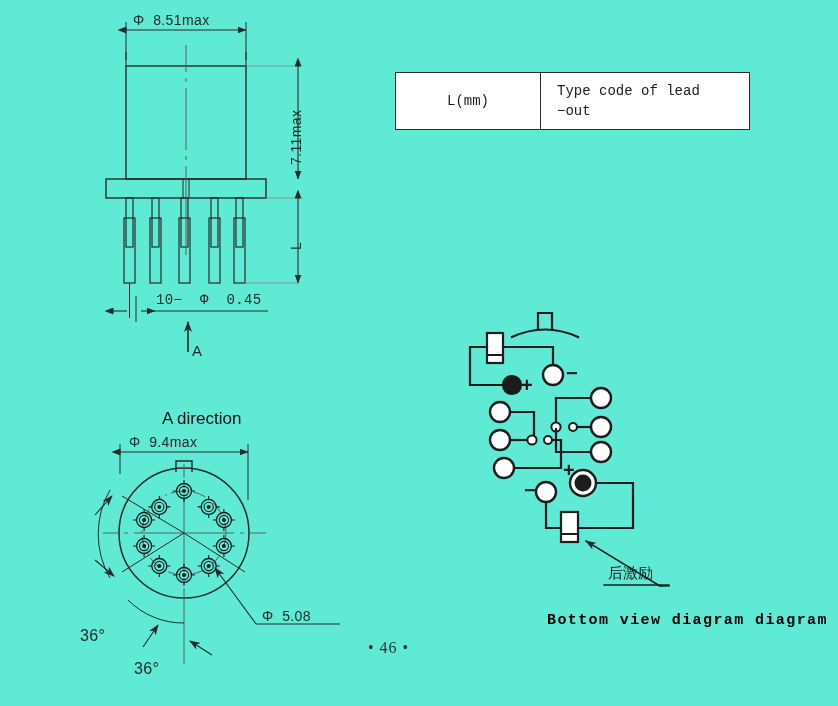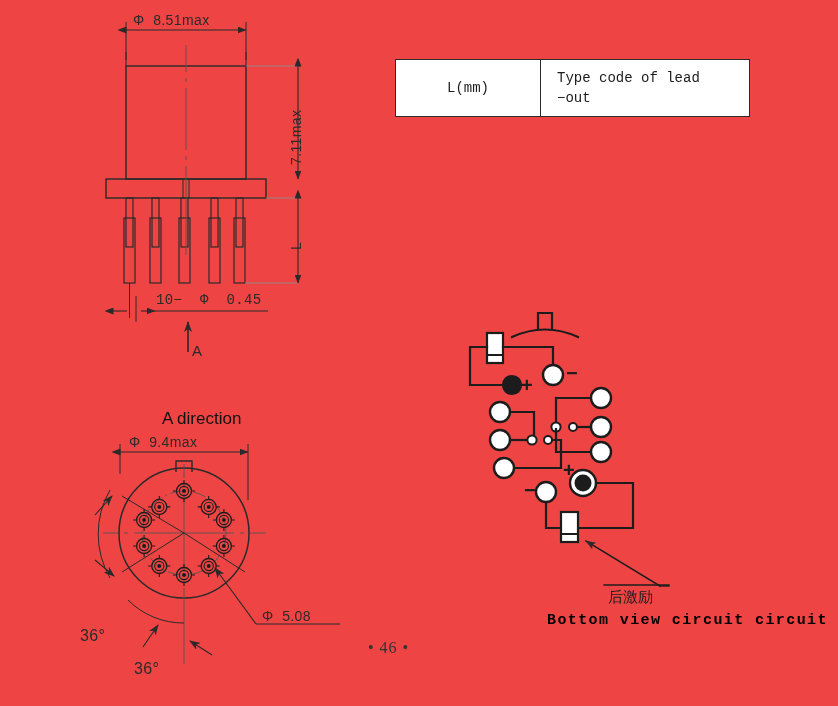--- a/index.html
+++ b/index.html
@@ -4,21 +4,21 @@
 <style>
   html, body {
     margin: 0;
     padding: 0;
     background: #ffffff;
   }
   #page {
     position: relative;
     width: 838px;
     height: 706px;
-    background: #ef4444;
+    background: #5eead4;
     overflow: hidden;
     font-family: "Liberation Sans", sans-serif;
     color: #1a1a1a;
   }
   .lbl {
     position: absolute;
     white-space: pre;
     line-height: 1.15;
   }
   
@@ -328,21 +328,21 @@
   <div class="lbl dim" style="left:133px; top:12px;">Φ  8.51max</div>
 
   <div class="lbl dim vert" style="left:288px; top:165px;">7.11max</div>
 
   <div class="lbl dim vert" style="left:288px; top:250px;">L</div>
 
   <div class="lbl dim" style="left:156px; top:292px;font-family:Liberation Mono, monospace;">10−  Φ  0.45</div>
 
   <div class="lbl dim" style="left:192px; top:342px; font-size:15px;">A</div>
 
-  <table class="spec" style="left:395px; top:59px;padding-left:8px;">
+  <table class="spec" style="left:395px; top:72px;padding-left:8px;">
     <tbody>
       <tr>
         <td class="hdr-l">L(mm)</td>
         <td class="hdr-r" style="white-space:pre-line;">Type code of lead
 −out</td>
       </tr>
     </tbody>
   </table>
 
   <div class="lbl title-a" style="left:162px; top:409px;">A direction</div>
@@ -356,19 +356,19 @@
   <div class="lbl dim" style="left:134px; top:660px; font-size:16px;">36°</div>
 
   <div class="lbl" style="left:566px; top:362px; font-size:20px; font-weight:bold; color:#1c1c1c;">−</div>
 
   <div class="lbl" style="left:521px; top:374px; font-size:20px; font-weight:bold; color:#1c1c1c;">+</div>
 
   <div class="lbl" style="left:563px; top:459px; font-size:20px; font-weight:bold; color:#1c1c1c;">+</div>
 
   <div class="lbl" style="left:524px; top:479px; font-size:20px; font-weight:bold; color:#1c1c1c;">−</div>
 
-  <div class="lbl cjk" style="left:608px; top:565px;margin-top:24px;">后激励</div>
-
-  <div class="lbl caption" style="left:547px; top:612px;">Bottom view circuit circuit</div>
+  <div class="lbl cjk" style="left:608px; top:565px;">后激励</div>
+
+  <div class="lbl caption" style="left:547px; top:612px;">Bottom view diagram diagram</div>
 
   <div class="lbl pagenum" style="left:368px; top:639px;">• 46 •</div>
 
 </div>
 
 </body></html>

